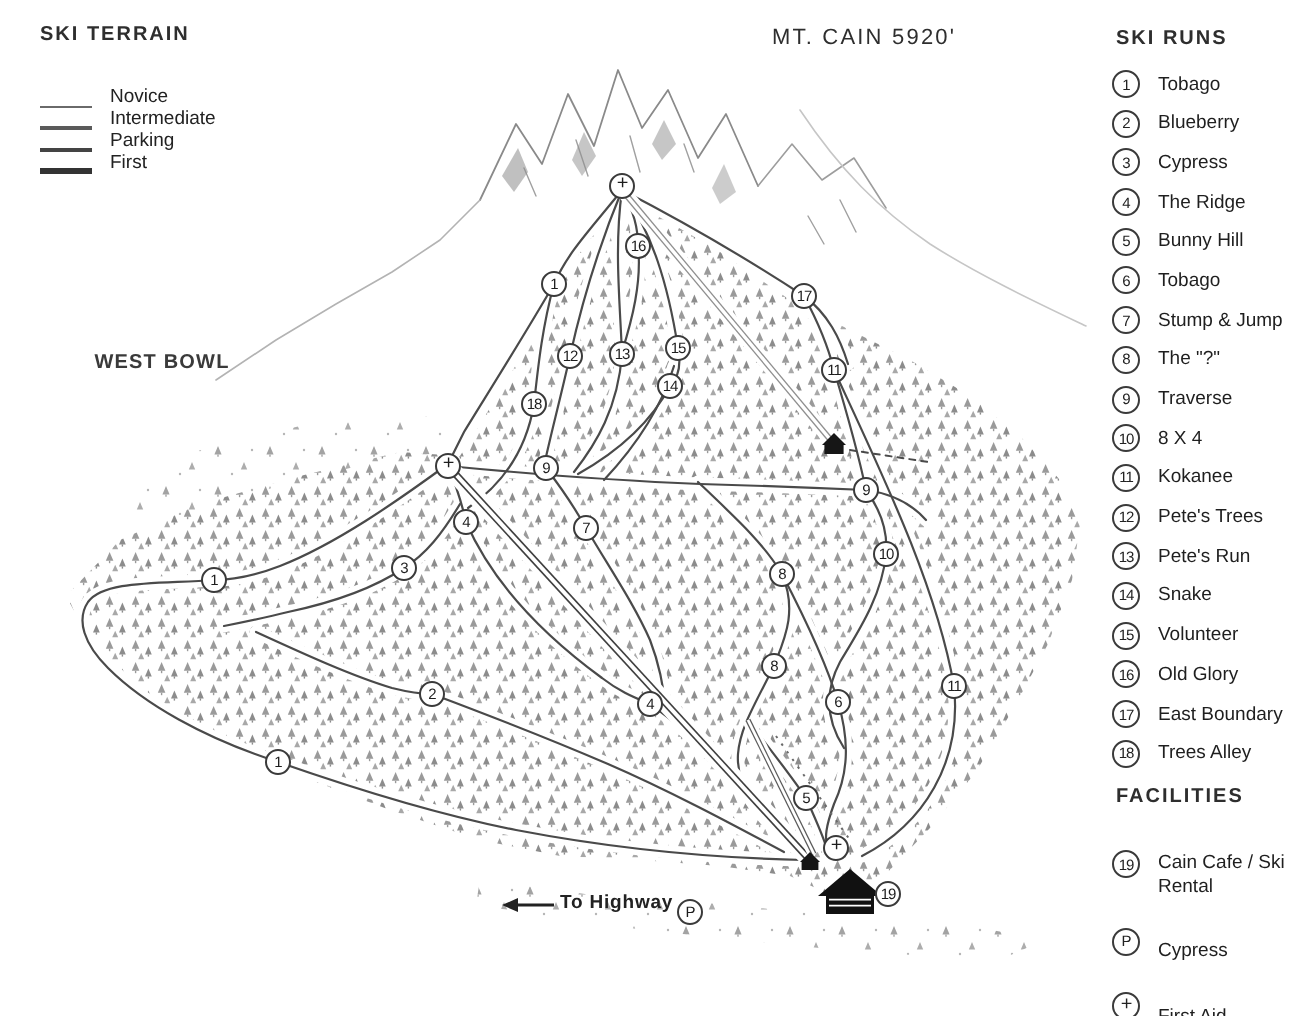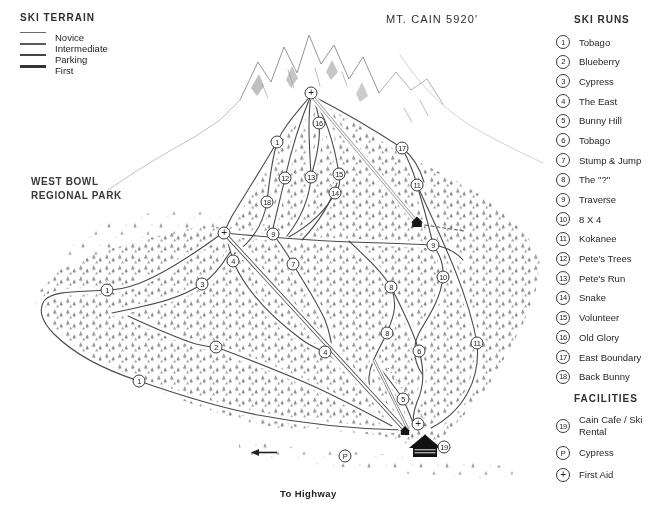--- a/index.html
+++ b/index.html
@@ -8,59 +8,59 @@
   }
   html,body{margin:0;padding:0;background:#fff;}
   .canvas{
     position:relative;width:650px;height:508px;background:#fff;overflow:hidden;
     font-family:"Liberation Sans",sans-serif;color:var(--ink);
   }
   svg{position:absolute;left:0;top:0;}
 
   
   .legend{position:absolute;left:20px;top:12px;}
-  .legend-header{font-size:10px;font-weight:bold;letter-spacing:1px;color:var(--ink);margin-bottom:9px;}
-  .legend-row{display:flex;align-items:flex-start;height:11px;}
+  .legend-header{font-size:10px;font-weight:bold;letter-spacing:1px;color:var(--ink);margin-bottom:20px;}
+  .legend-row{display:flex;align-items:flex-end;height:11px;}
   .legend-sample{display:inline-block;width:26px;margin-right:9px;background:#555;}
   .legend-row:nth-child(1) .legend-sample{height:1.2px;background:#6a6a6a;}
   .legend-row:nth-child(2) .legend-sample{height:1.7px;background:#5a5a5a;}
   .legend-row:nth-child(3) .legend-sample{height:2.2px;background:#444;}
   .legend-row:nth-child(4) .legend-sample{height:2.7px;background:#333;}
   .legend-label{font-size:9.5px;color:#222;}
 
   
-  .park-label{position:absolute;left:31px;top:175px;width:100px;text-align:left;
+  .park-label{position:absolute;left:31px;top:175px;width:100px;text-align:center;
     font-size:10px;font-weight:bold;letter-spacing:.6px;line-height:1.35;color:#3a3a3a;}
   .map-title{position:absolute;left:386px;top:13px;font-size:11px;font-weight:normal;
     letter-spacing:1.1px;color:var(--ink);}
 
   
   .runs-panel{position:absolute;left:556px;top:14px;width:94px;}
   .panel-header{font-size:10px;font-weight:bold;letter-spacing:1px;color:var(--ink);
-    margin-left:18px;margin-bottom:10px;}
+    margin-left:2px;margin-bottom:10px;}
   .run-row{display:flex;align-items:center;height:14px;margin-bottom:5.7px;}
   .fac-row{display:flex;align-items:center;margin-bottom:8px;}
   .circ{flex:0 0 14px;width:14px;height:14px;border:1.2px solid #3a3a3a;border-radius:50%;
     background:#fff;box-sizing:border-box;display:flex;align-items:center;justify-content:center;
     font-size:7.5px;color:#222;letter-spacing:-.5px;}
   .circ.plus{font-size:10px;padding-bottom:1px;}
   .run-label{font-size:9.5px;color:#1f1f1f;margin-left:9px;white-space:nowrap;}
-  .fac-row .run-label{white-space:normal;line-height:1.3;}
+  .fac-row .run-label{white-space:normal;line-height:1.3;margin-top:12px;}
   .facilities-header{margin-top:9px;}
 
   
   .overlay{position:absolute;left:0;top:0;width:650px;height:508px;pointer-events:none;}
   .marker{position:absolute;width:13px;height:13px;border:1.2px solid #3a3a3a;border-radius:50%;
     background:#fff;box-sizing:border-box;display:flex;align-items:center;justify-content:center;
     font-size:7.5px;color:#1d1d1d;letter-spacing:-.5px;transform:translate(-50%,-50%);}
   .marker.plus{font-size:10px;line-height:1;padding-bottom:1px;}
 
   
   .to-highway{position:absolute;left:280px;top:446px;font-size:9.5px;font-weight:bold;
-    letter-spacing:.4px;color:#222;margin-top:42px;}
+    letter-spacing:.4px;color:#222;}
 </style>
 </head>
 <body>
 
 <div class="canvas">
 
   <svg width="650" height="508" viewBox="0 0 650 508">
     <defs>
       <pattern id="treePat" patternUnits="userSpaceOnUse" width="13" height="11">
         <polygon points="2.8,1 4.7,5.4 0.9,5.4" fill="#9a9a9a"></polygon>
@@ -233,21 +233,20 @@
         </div>
         <div class="legend-row">
           <span class="legend-sample"></span>
           <span class="legend-label">First</span>
         </div>
       </div>
   </div>
 
   <div class="park-label">
     <div>WEST BOWL</div>
-    <div>REGIONAL PARK</div>
   </div>
 
   <div class="map-title">MT. CAIN 5920'</div>
 
   <div class="runs-panel">
     <div class="panel-header">SKI RUNS</div>
     <div id="runs-list">
         <div class="run-row">
           <span class="circ">1</span>
           <span class="run-label">Tobago</span>
@@ -255,21 +254,21 @@
         <div class="run-row">
           <span class="circ">2</span>
           <span class="run-label">Blueberry</span>
         </div>
         <div class="run-row">
           <span class="circ">3</span>
           <span class="run-label">Cypress</span>
         </div>
         <div class="run-row">
           <span class="circ">4</span>
-          <span class="run-label">The East</span>
+          <span class="run-label">The Ridge</span>
         </div>
         <div class="run-row">
           <span class="circ">5</span>
           <span class="run-label">Bunny Hill</span>
         </div>
         <div class="run-row">
           <span class="circ">6</span>
           <span class="run-label">Tobago</span>
         </div>
         <div class="run-row">
@@ -311,21 +310,21 @@
         <div class="run-row">
           <span class="circ">16</span>
           <span class="run-label">Old Glory</span>
         </div>
         <div class="run-row">
           <span class="circ">17</span>
           <span class="run-label">East Boundary</span>
         </div>
         <div class="run-row">
           <span class="circ">18</span>
-          <span class="run-label">Back Bunny</span>
+          <span class="run-label">Trees Alley</span>
         </div>
       </div>
     <div class="panel-header facilities-header">FACILITIES</div>
     <div id="facilities-list">
         <div class="fac-row">
           <span class="circ">19</span>
           <span class="run-label">Cain Cafe / Ski Rental</span>
         </div>
         <div class="fac-row">
           <span class="circ">P</span>

